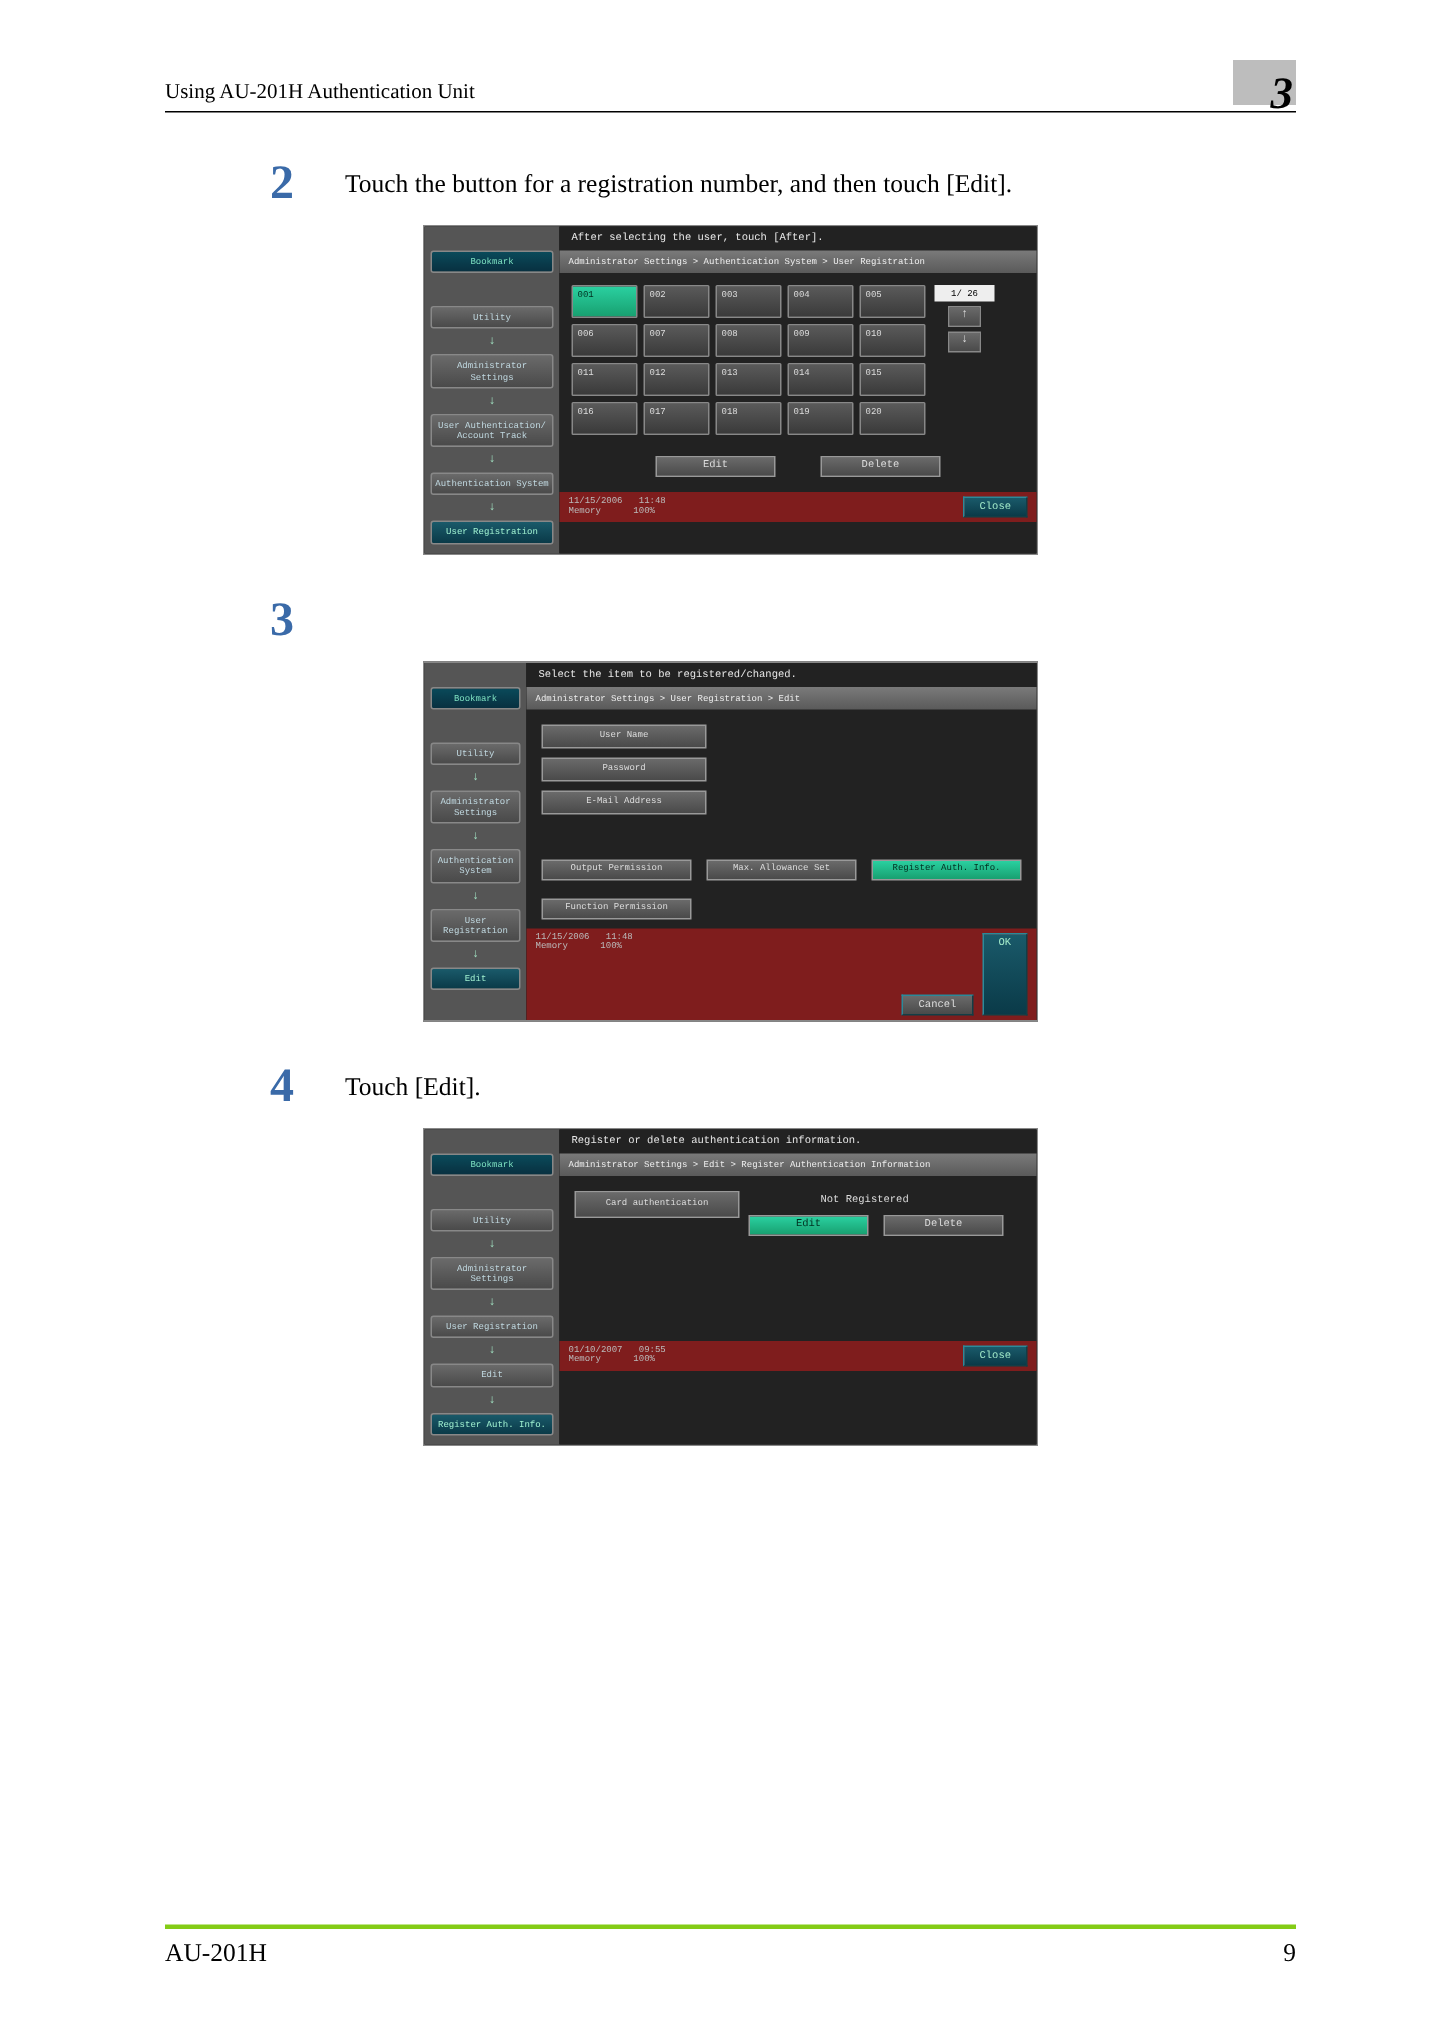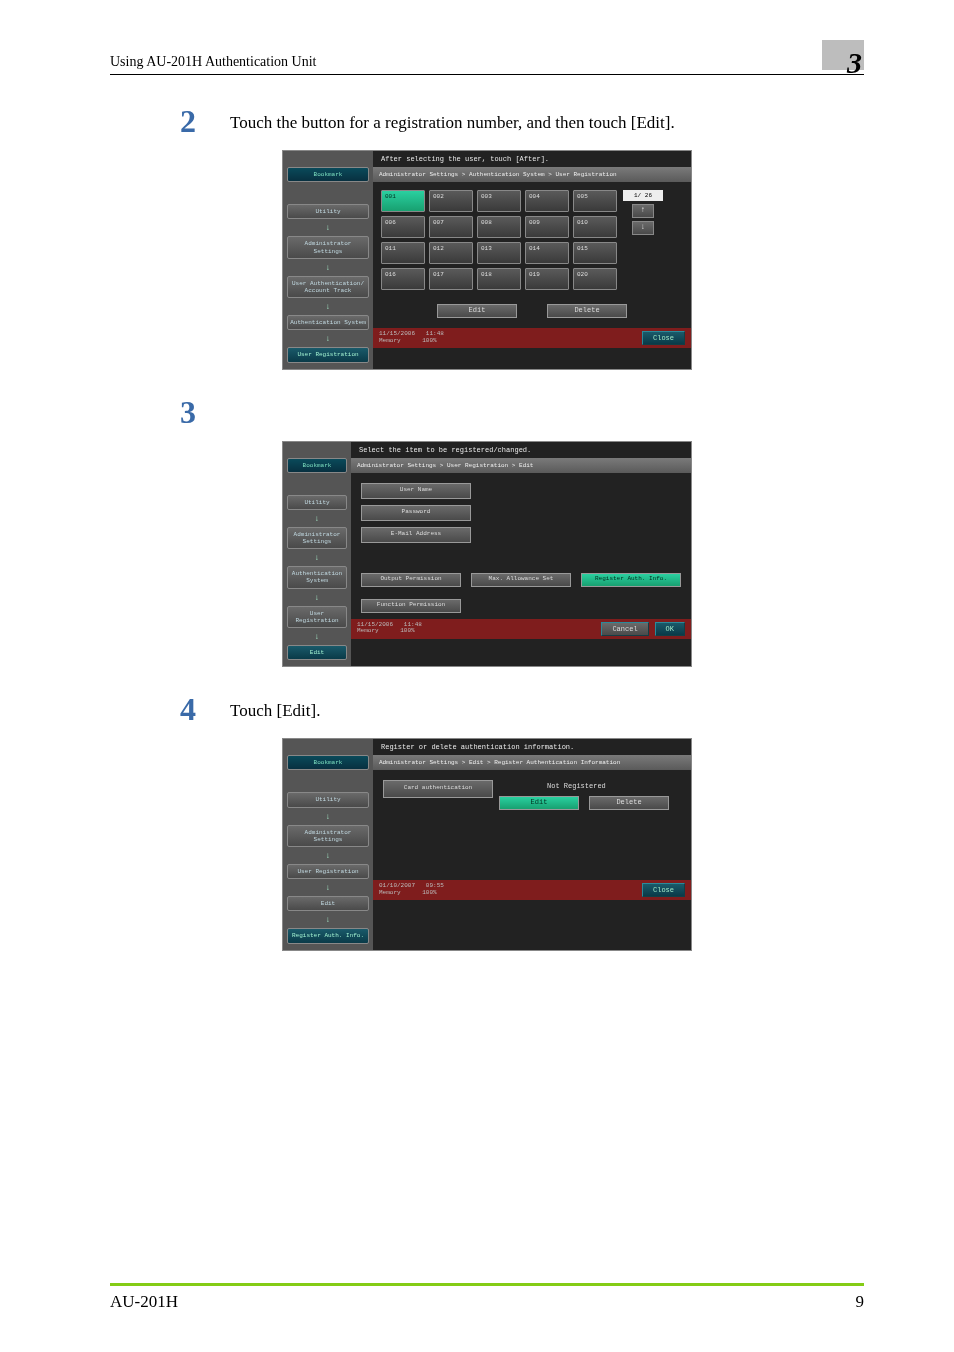--- a/index.html
+++ b/index.html
@@ -260,21 +260,21 @@
         </div>
         <div class="perm-row">
           <div class="perm-btn">Function Permission</div>
         </div>
         <div class="ss-status">
           <div class="status-left">
             <span><span>11/15/2006</span>&nbsp;&nbsp;&nbsp;<span>11:48</span></span>
             <span><span>Memory</span>&nbsp;&nbsp;&nbsp;&nbsp;&nbsp;&nbsp;<span>100%</span></span>
           </div>
           <div style="display:flex; gap:6px;">
-            <div class="close-btn" style="background:linear-gradient(#6a6a6a,#4a4a4a);color:#ddd;">Cancel</div>
+            <div class="close-btn" style="background:linear-gradient(#6a6a6a,#4a4a4a);color:#ddd;margin-top:41px;">Cancel</div>
             <div class="close-btn">OK</div>
           </div>
         </div>
       </div>
     </div>
   </div>
 
   <div class="step-row">
     <div class="step-num">4</div>
     <div class="step-text">Touch [Edit].</div>

